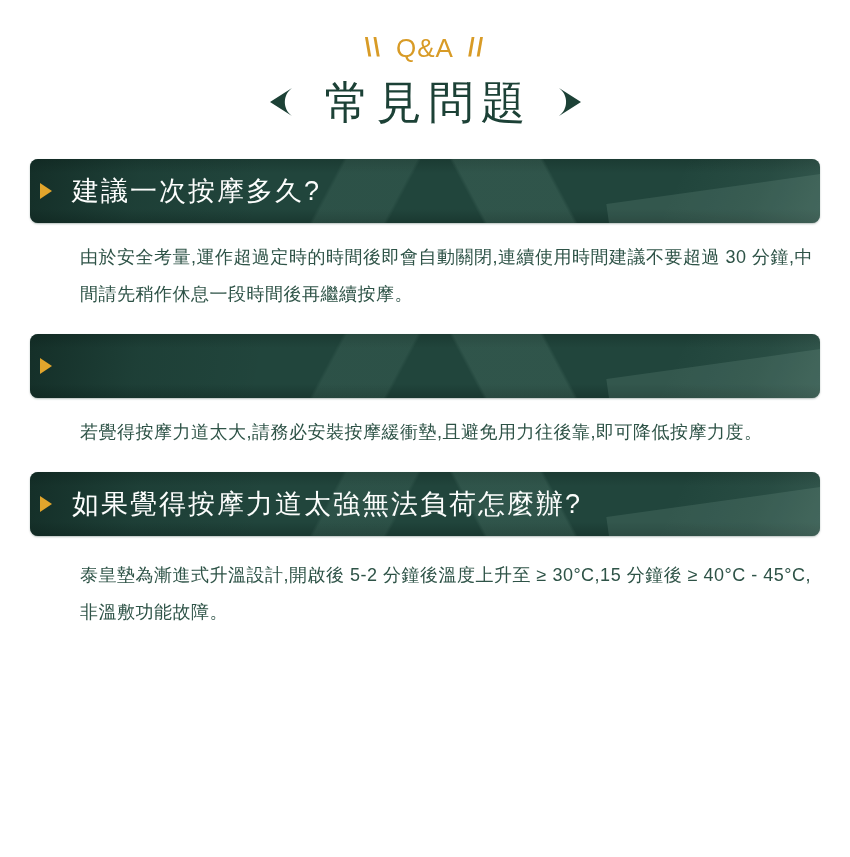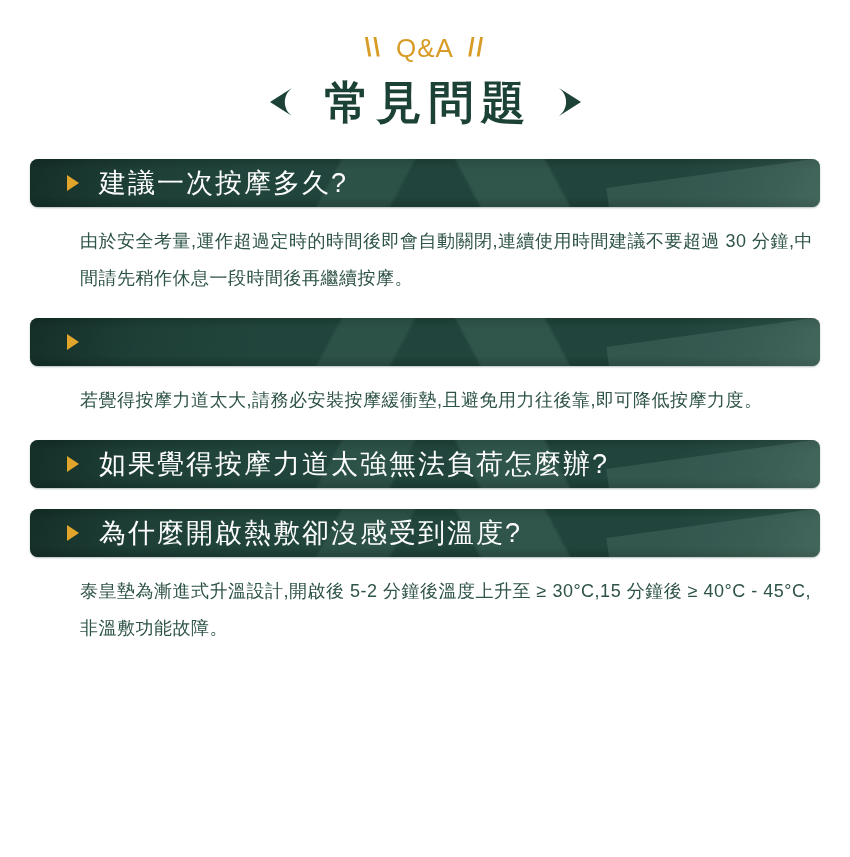--- a/index.html
+++ b/index.html
@@ -42,39 +42,39 @@
     margin-top: 12px;
     display: flex;
     align-items: center;
     justify-content: center;
     gap: 26px;
     height: 54px;
   }
   .page-title {
     color: #1C4136;
     font-size: 45px;
-    font-weight: 700;
+    font-weight: 400;
     letter-spacing: 7px;
     text-indent: 7px;
     line-height: 1;
   }
   .arrowhead { display: inline-flex; align-items: center; }
 
   
   .faq { margin-top: 30px; }
   .q-bar {
     position: relative;
     margin: 0 30px;
-    height: 48px;
+    height: 64px;
     border-radius: 8px;
     background-color: #21453C;
     overflow: hidden;
     display: flex;
     align-items: center;
-    padding-left: 37px;
+    padding-left: 10px;
     box-shadow: 0 1px 2px rgba(40, 70, 60, 0.35);
   }
   
   .q-bar::before {
     content: "";
     position: absolute;
     inset: 0;
     background:
       linear-gradient(100deg, rgba(5, 20, 16, 0.45) 0%, rgba(5, 20, 16, 0.12) 14%, rgba(0, 0, 0, 0) 30%),
       linear-gradient(118deg, rgba(0, 0, 0, 0) 38%, rgba(146, 190, 172, 0.10) 38.5%, rgba(146, 190, 172, 0.10) 47%, rgba(0, 0, 0, 0) 47.5%),
@@ -162,21 +162,17 @@
     </section>
 
     <section class="faq-item">
       <div class="q-bar">
         <span class="bullet"></span>
         <h3 class="q-text">如果覺得按摩力道太強無法負荷怎麼辦?</h3>
       </div>
     </section>
 
     <section class="faq-item">
-      <div class="q-bar">
-        <span class="bullet"></span>
-        <h3 class="q-text">為什麼開啟熱敷卻沒感受到溫度?</h3>
-      </div>
       <p class="answer">泰皇墊為漸進式升溫設計,開啟後 5-2 分鐘後溫度上升至 ≥ 30°C,15 分鐘後 ≥ 40°C - 45°C,非溫敷功能故障。</p>
     </section>
 
   </div>
 </div>
 
 </body></html>

